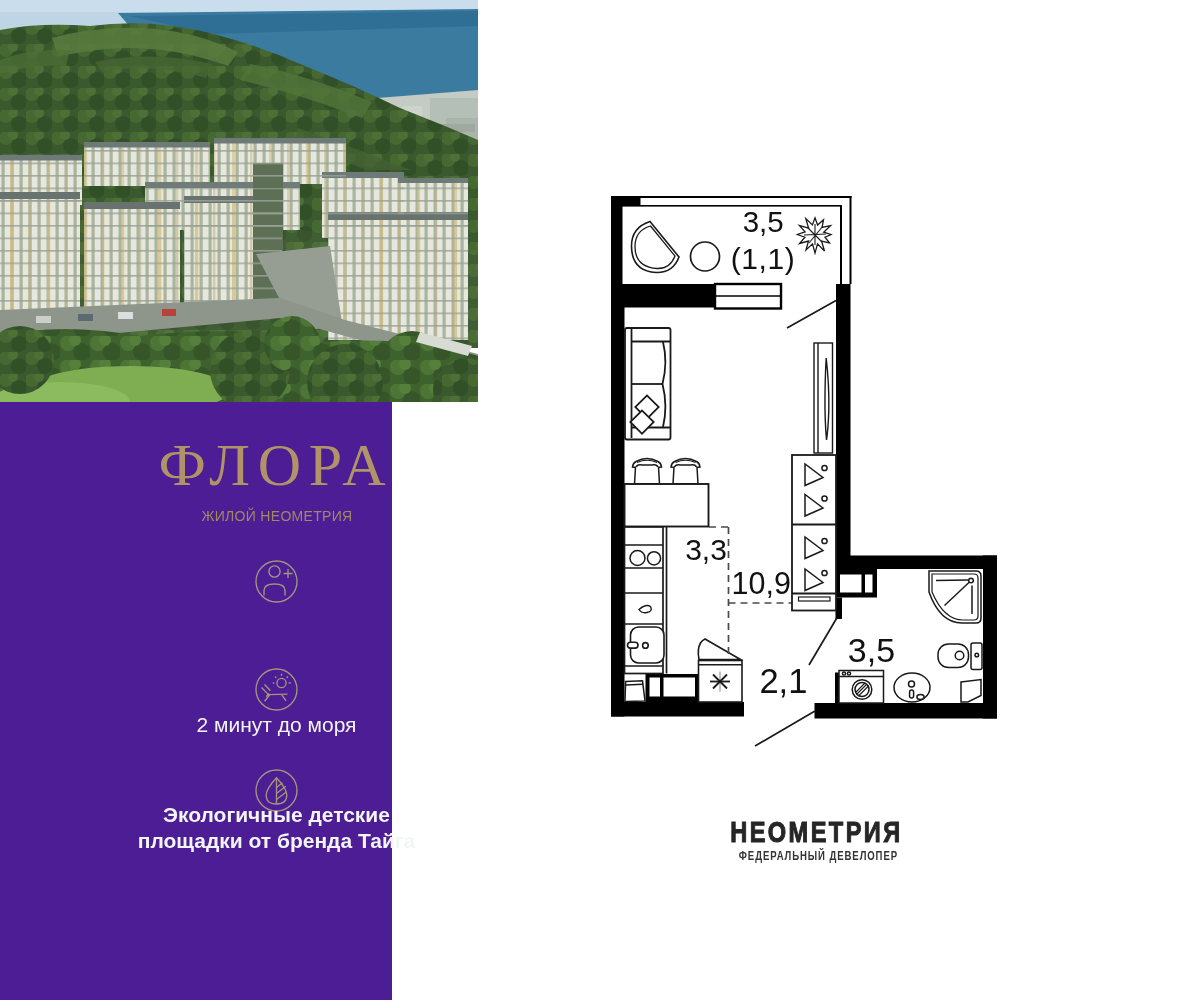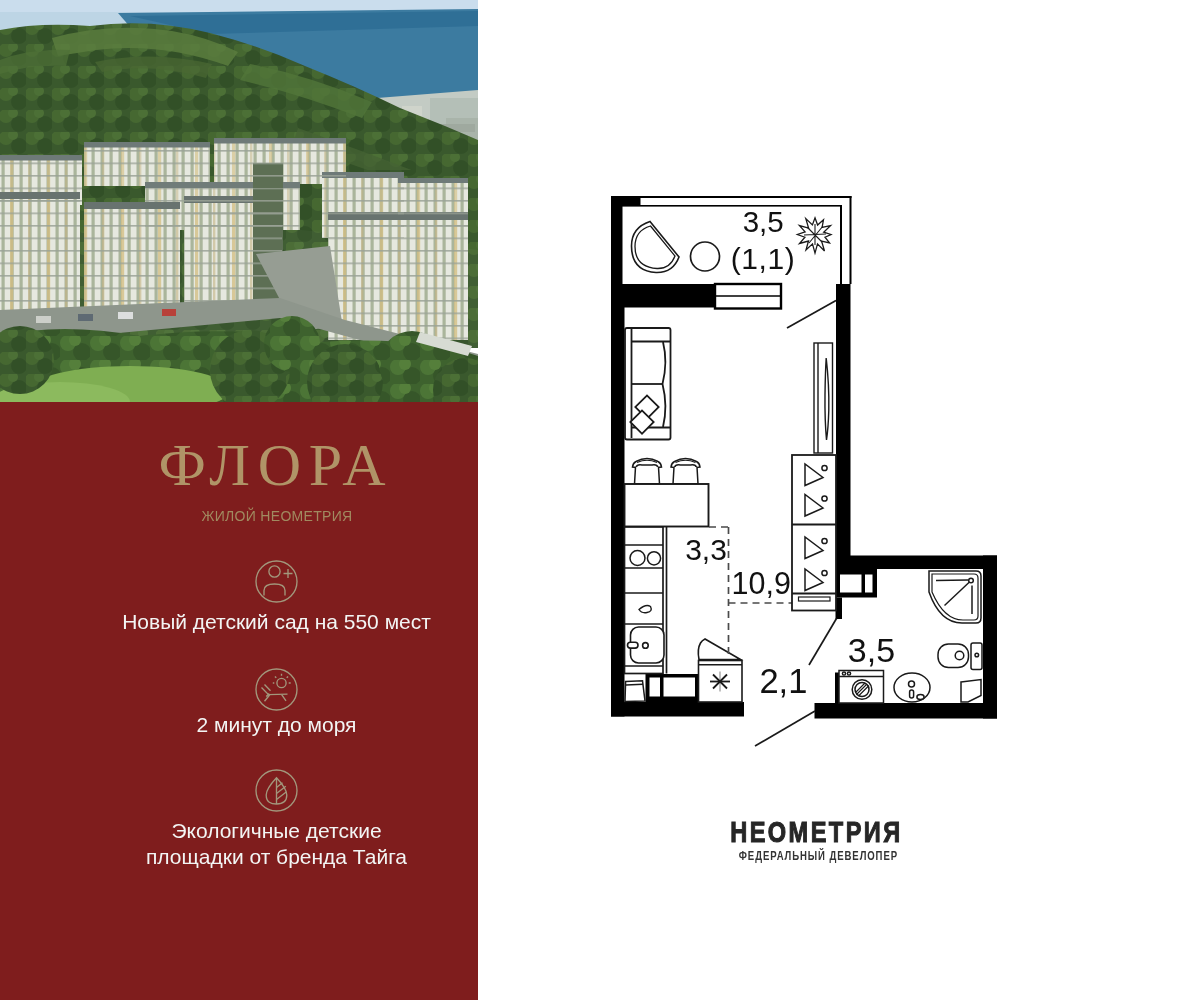--- a/index.html
+++ b/index.html
@@ -1,20 +1,20 @@
 <!DOCTYPE html>
 <html lang="ru"><head>
 <meta charset="utf-8">
 <title>ФЛОРА</title>
 <style>
   html,body{margin:0;padding:0;background:#fff;width:1200px;height:1000px;overflow:hidden;}
   body{font-family:"Liberation Sans", sans-serif;position:relative;-webkit-font-smoothing:antialiased;}
   *{-webkit-font-smoothing:antialiased;}
   .photo{position:absolute;left:0;top:0;width:478px;height:402px;overflow:hidden;}
-  .panel{position:absolute;left:0;top:402px;width:478px;height:598px;background:#7f1d1d;}
+  .panel{position:absolute;left:0;top:402px;width:392px;height:598px;background:#4c1d95;}
   .brand{position:absolute;left:1px;top:29px;width:550px;text-align:center;color:#b09467;
          font-family:"Liberation Serif", serif;font-size:60px;letter-spacing:7.8px;font-weight:400;}
   .brandsub{position:absolute;left:2px;top:106px;width:550px;text-align:center;color:#a18a60;
          font-size:14px;letter-spacing:0.3px;font-weight:400;}
   .feat{position:absolute;width:553px;left:0;text-align:center;color:#f3f5f4;font-size:21px;font-weight:400;line-height:26px;}
   .nlogo{position:absolute;left:700px;top:815px;width:225px;text-align:right;color:#262626;}
   .nlogo .l1{font-size:29.5px;font-weight:bold;letter-spacing:3px;-webkit-text-stroke:1.05px #262626;transform:scaleX(0.80);transform-origin:50% 50%;white-space:nowrap;}
   .nlogo .l2{font-size:12.6px;font-weight:bold;letter-spacing:1.2px;margin-top:0px;color:#333;white-space:nowrap;transform:scaleX(0.76);transform-origin:50% 50%;}
   svg text{font-family:"Liberation Sans", sans-serif;}
 </style>
@@ -155,21 +155,20 @@
 
   <svg style="position:absolute;left:254px;top:157px" width="45" height="45" viewBox="0 0 45 45">
     <g fill="none" stroke="#a2977c" stroke-width="1.35">
       <circle cx="22.5" cy="22.5" r="20.5"></circle>
       <circle cx="20.5" cy="12.5" r="5.6"></circle>
       <path d="M10,36.5 L10,31.5 Q10,25 20.5,25 Q31,25 31,31.5 L31,36.5"></path>
       <path d="M29.5,14.5 L38.5,14.5 M34,10 L34,19"></path>
     </g>
   </svg>
 
-  <div class="feat" style="top:207px;">Новый детский сад на 550 мест</div>
 
   <svg style="position:absolute;left:254px;top:265px" width="45" height="45" viewBox="0 0 45 45">
     <g fill="none" stroke="#a2977c" stroke-width="1.35">
       <circle cx="22.5" cy="22.5" r="20.5"></circle>
       <circle cx="27.5" cy="16" r="4.6"></circle>
       <path d="M27.5,8.8 L27.5,6.8 M32.7,10.8 L34.1,9.4 M34.7,16 L36.7,16 M22.3,10.8 L20.9,9.4 M20.3,16 L18.8,16"></path>
       <path d="M7.5,20.5 L14.5,27.6 L33.5,27.2 M10.5,17.5 L16.5,23.7 M16,27.5 L10.5,34.2 M27.5,27.3 L32,33.8 M12.2,29.5 L15.2,26.5"></path>
     </g>
   </svg>
 
@@ -177,21 +176,21 @@
 
   <svg style="position:absolute;left:254px;top:366px" width="45" height="45" viewBox="0 0 45 45">
     <g fill="none" stroke="#a2977c" stroke-width="1.35">
       <circle cx="22.5" cy="22.5" r="20.5"></circle>
       <path d="M22.5,9.8 C29,16.8 32.8,22.3 32.8,27 C32.8,34.3 28,36 22.5,36 C17,36 12.2,34.3 12.2,27 C12.2,22.3 16,16.8 22.5,9.8 Z"></path>
       <path d="M22.5,11 L22.5,36"></path>
       <path d="M22.5,19.5 L28.5,14.8 M22.5,25.5 L31.8,18.3 M22.5,31.5 L32.5,23.8"></path>
     </g>
   </svg>
 
-  <div class="feat" style="top:416px;">Экологичные детские<br>площадки от бренда Тайга</div>
+  <div class="feat" style="top:400px;font-weight:bold;">Экологичные детские<br>площадки от бренда Тайга</div>
 </div>
 
 <div class="nlogo">
   <div class="l1">НЕОМЕТРИЯ</div>
   <div class="l2">ФЕДЕРАЛЬНЫЙ ДЕВЕЛОПЕР</div>
 </div>
 
 <svg style="position:absolute;left:0;top:0" width="1200" height="1000" viewBox="0 0 1200 1000">
   <g fill="#000000" stroke="none">
 

